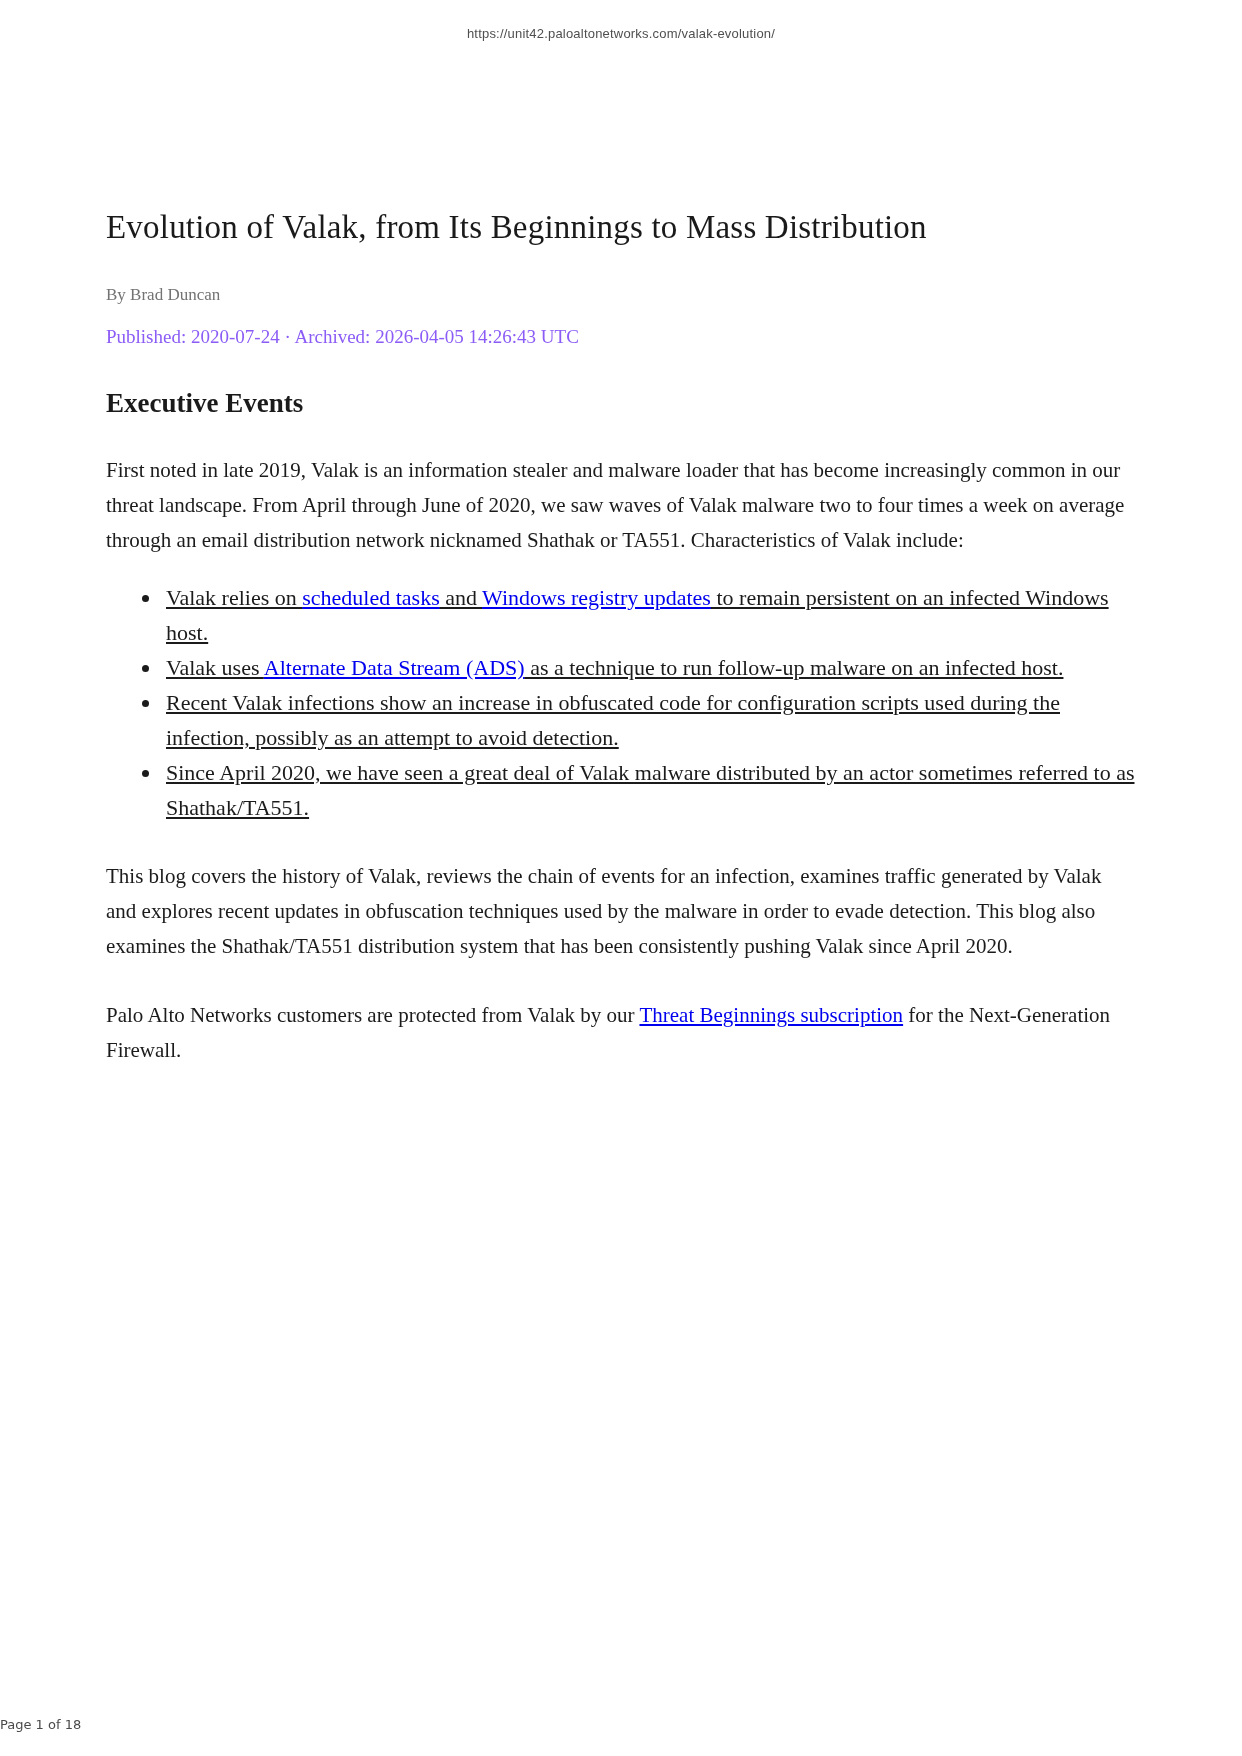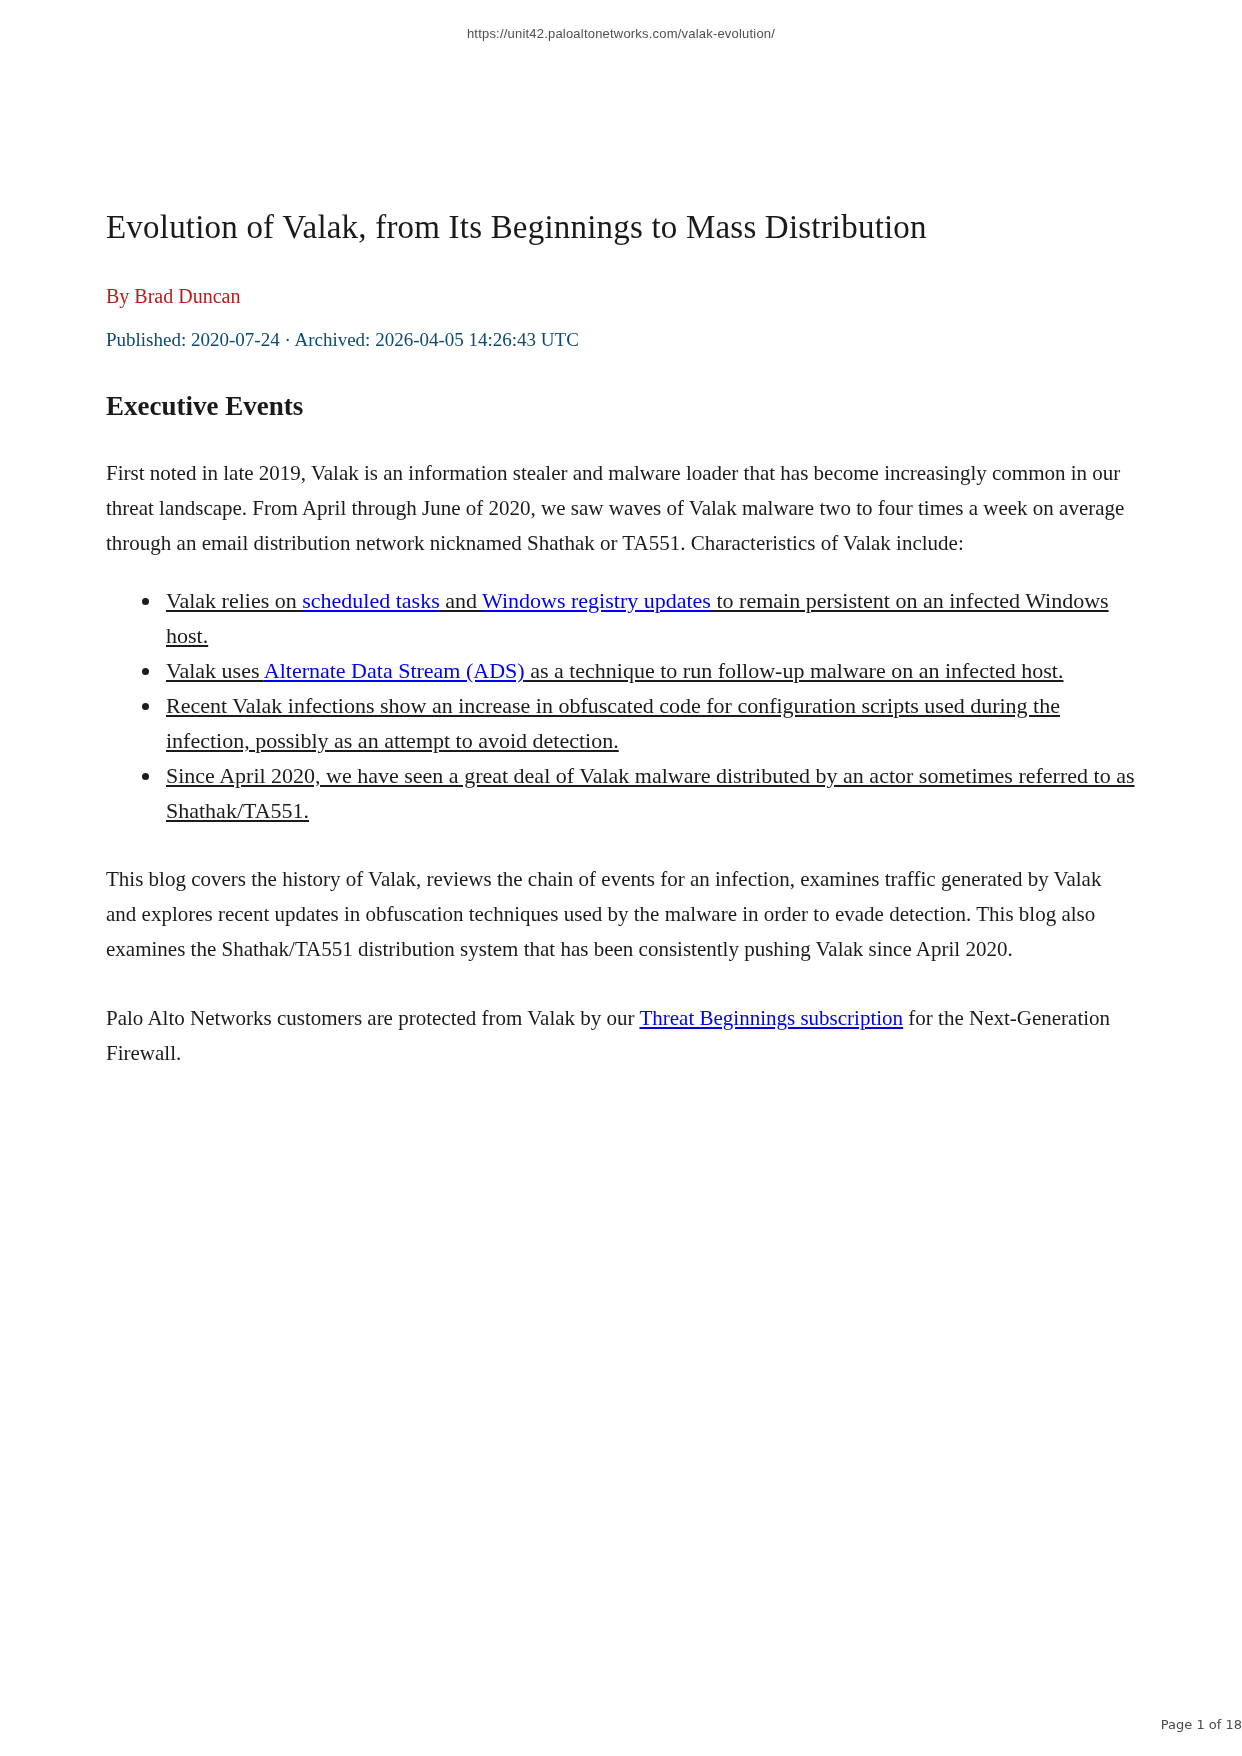--- a/index.html
+++ b/index.html
@@ -26,27 +26,27 @@
   h1.title {
     margin: 168px 0 0 0;
     font-size: 33px;
     line-height: 1.15;
     font-weight: 400;
     color: #1a1a1a;
     letter-spacing: 0.2px;
   }
   .byline {
     margin-top: 38px;
-    font-size: 20px;
-    color: #b91c1c;
+    font-size: 17px;
+    color: #737373;
   }
   .meta {
     margin-top: 21px;
     font-size: 19px;
-    color: #0c4a6e;
+    color: #8b5cf6;
   }
   h2.section {
     margin: 40px 0 0 0;
     font-size: 27px;
     font-weight: 700;
     color: #1a1a1a;
   }
   p.body-text {
     margin: 34px 0 0 0;
     font-size: 21px;
@@ -64,25 +64,24 @@
   a.link, ul.bullets a, p a {
     color: #0000EE;
     text-decoration: underline;
     cursor: pointer;
   }
   .print-footer {
     position: absolute;
     left: 0;
     right: 0;
     bottom: 24px;
-    text-align: right;
+    text-align: left;
     font-family: "DejaVu Sans", sans-serif;
     font-size: 13px;
     color: #4a4a4a;
-    margin-left: 12px;
   }
 </style>
 </head>
 <body>
 
 <div class="print-header">https://unit42.paloaltonetworks.com/valak-evolution/</div>
 
 <div class="article">
   <h1 class="title">Evolution of Valak, from Its Beginnings to Mass Distribution</h1>
 

